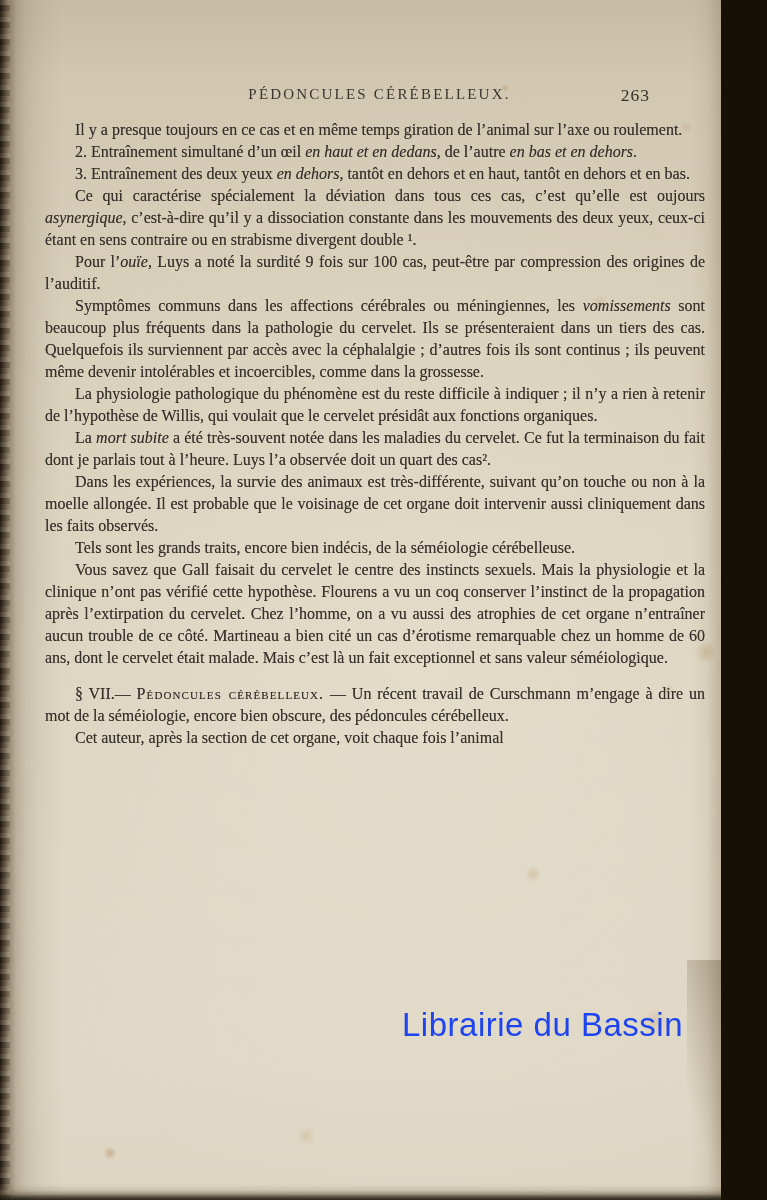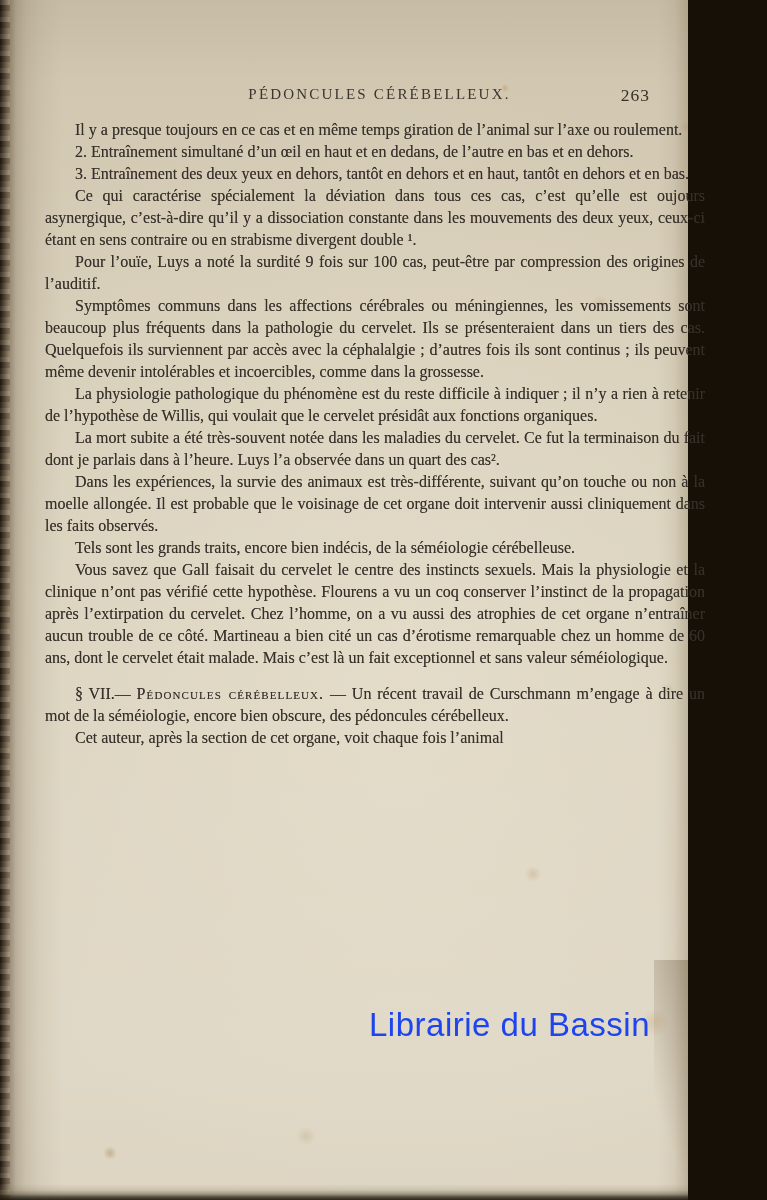--- a/index.html
+++ b/index.html
@@ -3,26 +3,25 @@
 <meta charset="utf-8">
 <style>
   html, body {
     margin: 0; padding: 0;
     width: 767px; height: 1200px;
     background: #171007;
     overflow: hidden;
   }
   .photo {
     position: relative;
-    width: 668px; height: 1200px;
+    width: 721px; height: 1200px;
     background:
       radial-gradient(90% 65% at 58% 55%, rgba(244,238,222,0.30), rgba(0,0,0,0) 75%),
       linear-gradient(180deg, #c6bca5 0%, #d2c8b2 7%, #d8cfba 28%, #dcd4c0 55%, #e0d8c6 88%, #ddd5c2 100%);
     font-family: "Liberation Serif", "DejaVu Serif", serif;
-    padding-left: 20px;
   }
   
   .spine {
     position: absolute; left: 0; top: 0; bottom: 0; width: 62px;
     background:
       linear-gradient(90deg,
         rgba(20,12,5,0.95) 0px, rgba(52,38,24,0.80) 4px,
         rgba(84,66,44,0.52) 9px, rgba(106,90,64,0.32) 16px,
         rgba(124,110,84,0.20) 26px, rgba(136,124,98,0.10) 40px,
         rgba(140,128,102,0.0) 62px);
@@ -76,21 +75,21 @@
     font-size: 17.5px; letter-spacing: 1px; color: #37312a; text-align: right;
   }
   .body-text {
     margin-top: 13px;
     font-size: 16px; line-height: 22px;
     text-align: justify;
     text-shadow: 0 0 0.6px rgba(54,48,42,0.55);
   }
   .body-text p { margin: 0; text-indent: 30px; }
   .body-text p.gap-before { margin-top: 14px; }
-  .it { }
+  .it { font-style: italic; }
   .sc { font-variant: small-caps; letter-spacing: 1.1px; }
   .footnotes {
     margin-top: 23px;
     font-size: 16px; line-height: 22px;
     text-shadow: 0 0 0.6px rgba(54,48,42,0.5);
   }
   .footnotes p { margin: 0; }
   .fn-indent-1 { padding-left: 23px; }
   .fn-indent-2 { padding-left: 40px; }
   .watermark {
@@ -116,21 +115,21 @@
       <div class="page-number">263</div>
     </div>
     <div class="body-text">
         <p><span>Il y a presque toujours en ce cas et en même temps giration de l’animal sur l’axe ou roulement.</span></p>
         <p><span>2. Entraînement simultané d’un œil </span><span class="it">en haut et en dedans</span><span>, de l’autre </span><span class="it">en bas et en dehors</span><span>.</span></p>
         <p><span>3. Entraînement des deux yeux </span><span class="it">en dehors</span><span>, tantôt en dehors et en haut, tantôt en dehors et en bas.</span></p>
         <p><span>Ce qui caractérise spécialement la déviation dans tous ces cas, c’est qu’elle est oujours </span><span class="it">asynergique</span><span>, c’est-à-dire qu’il y a dissociation constante dans les mouvements des deux yeux, ceux-ci étant en sens contraire ou en strabisme divergent double ¹.</span></p>
         <p><span>Pour l’</span><span class="it">ouïe</span><span>, Luys a noté la surdité 9 fois sur 100 cas, peut-être par compression des origines de l’auditif.</span></p>
         <p><span>Symptômes communs dans les affections cérébrales ou méningiennes, les </span><span class="it">vomissements</span><span> sont beaucoup plus fréquents dans la pathologie du cervelet. Ils se présenteraient dans un tiers des cas. Quelquefois ils surviennent par accès avec la céphalalgie ; d’autres fois ils sont continus ; ils peuvent même devenir intolérables et incoercibles, comme dans la grossesse.</span></p>
         <p><span>La physiologie pathologique du phénomène est du reste difficile à indiquer ; il n’y a rien à retenir de l’hypothèse de Willis, qui voulait que le cervelet présidât aux fonctions organiques.</span></p>
-        <p><span>La </span><span class="it">mort subite</span><span> a été très-souvent notée dans les maladies du cervelet. Ce fut la terminaison du fait dont je parlais dans à l’heure. Luys l’a observée dans un quart des cas².</span></p>
+        <p><span>La </span><span class="it">mort subite</span><span> a été très-souvent notée dans les maladies du cervelet. Ce fut la terminaison du fait dont je parlais tout à l’heure. Luys l’a observée doit un quart des cas².</span></p>
         <p><span>Dans les expériences, la survie des animaux est très-différente, suivant qu’on touche ou non à la moelle allongée. Il est probable que le voisinage de cet organe doit intervenir aussi cliniquement dans les faits observés.</span></p>
         <p><span>Tels sont les grands traits, encore bien indécis, de la séméiologie cérébelleuse.</span></p>
         <p><span>Vous savez que Gall faisait du cervelet le centre des instincts sexuels. Mais la physiologie et la clinique n’ont pas vérifié cette hypothèse. Flourens a vu un coq conserver l’instinct de la propagation après l’extirpation du cervelet. Chez l’homme, on a vu aussi des atrophies de cet organe n’entraîner aucun trouble de ce côté. Martineau a bien cité un cas d’érotisme remarquable chez un homme de 60 ans, dont le cervelet était malade. Mais c’est là un fait exceptionnel et sans valeur séméiologique.</span></p>
         <p class="gap-before"><span>§ VII.— </span><span class="sc">Pédoncules cérébelleux.</span><span> — Un récent travail de Curschmann m’engage à dire un mot de la séméiologie, encore bien obscure, des pédoncules cérébelleux.</span></p>
         <p><span>Cet auteur, après la section de cet organe, voit chaque fois l’animal</span></p>
       </div>
   </div>
 
   <div class="watermark" style="color: rgb(29, 68, 238);">Librairie du Bassin</div>
 </div>

